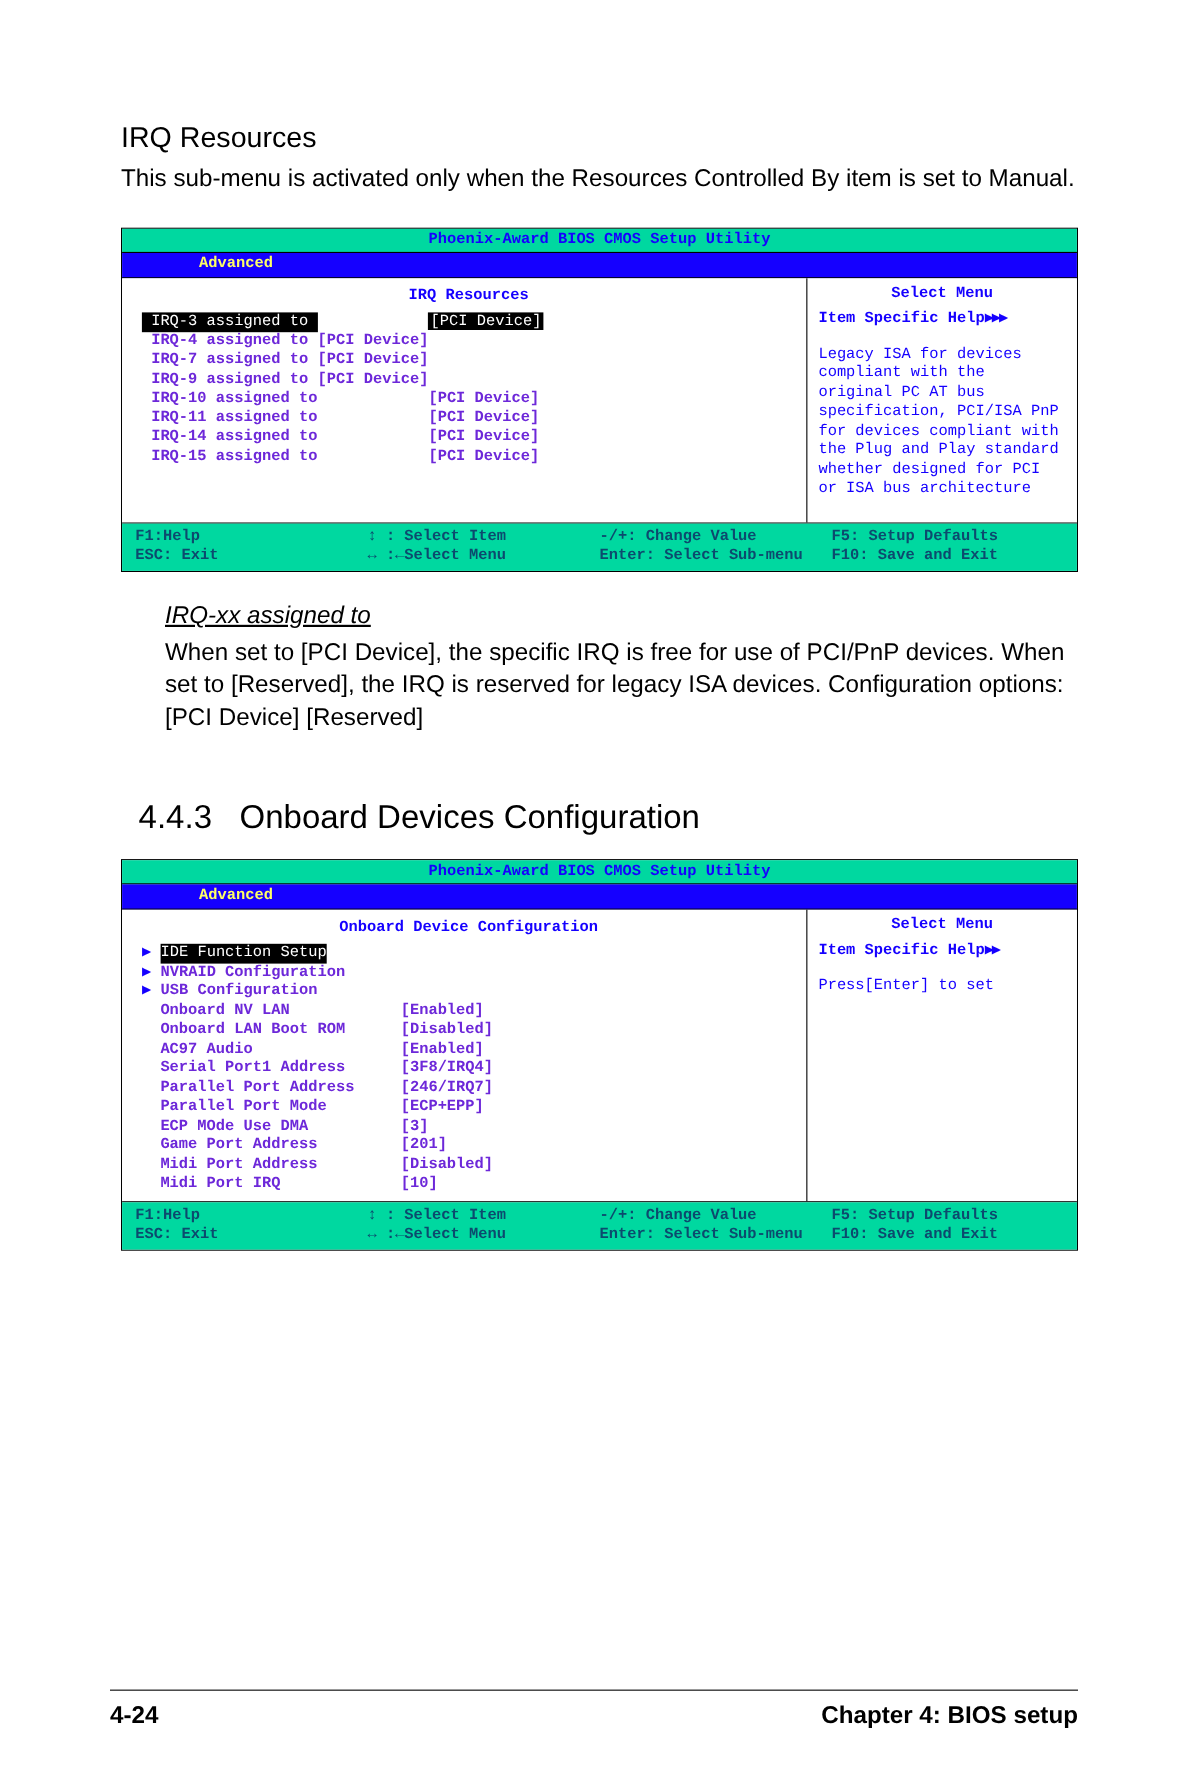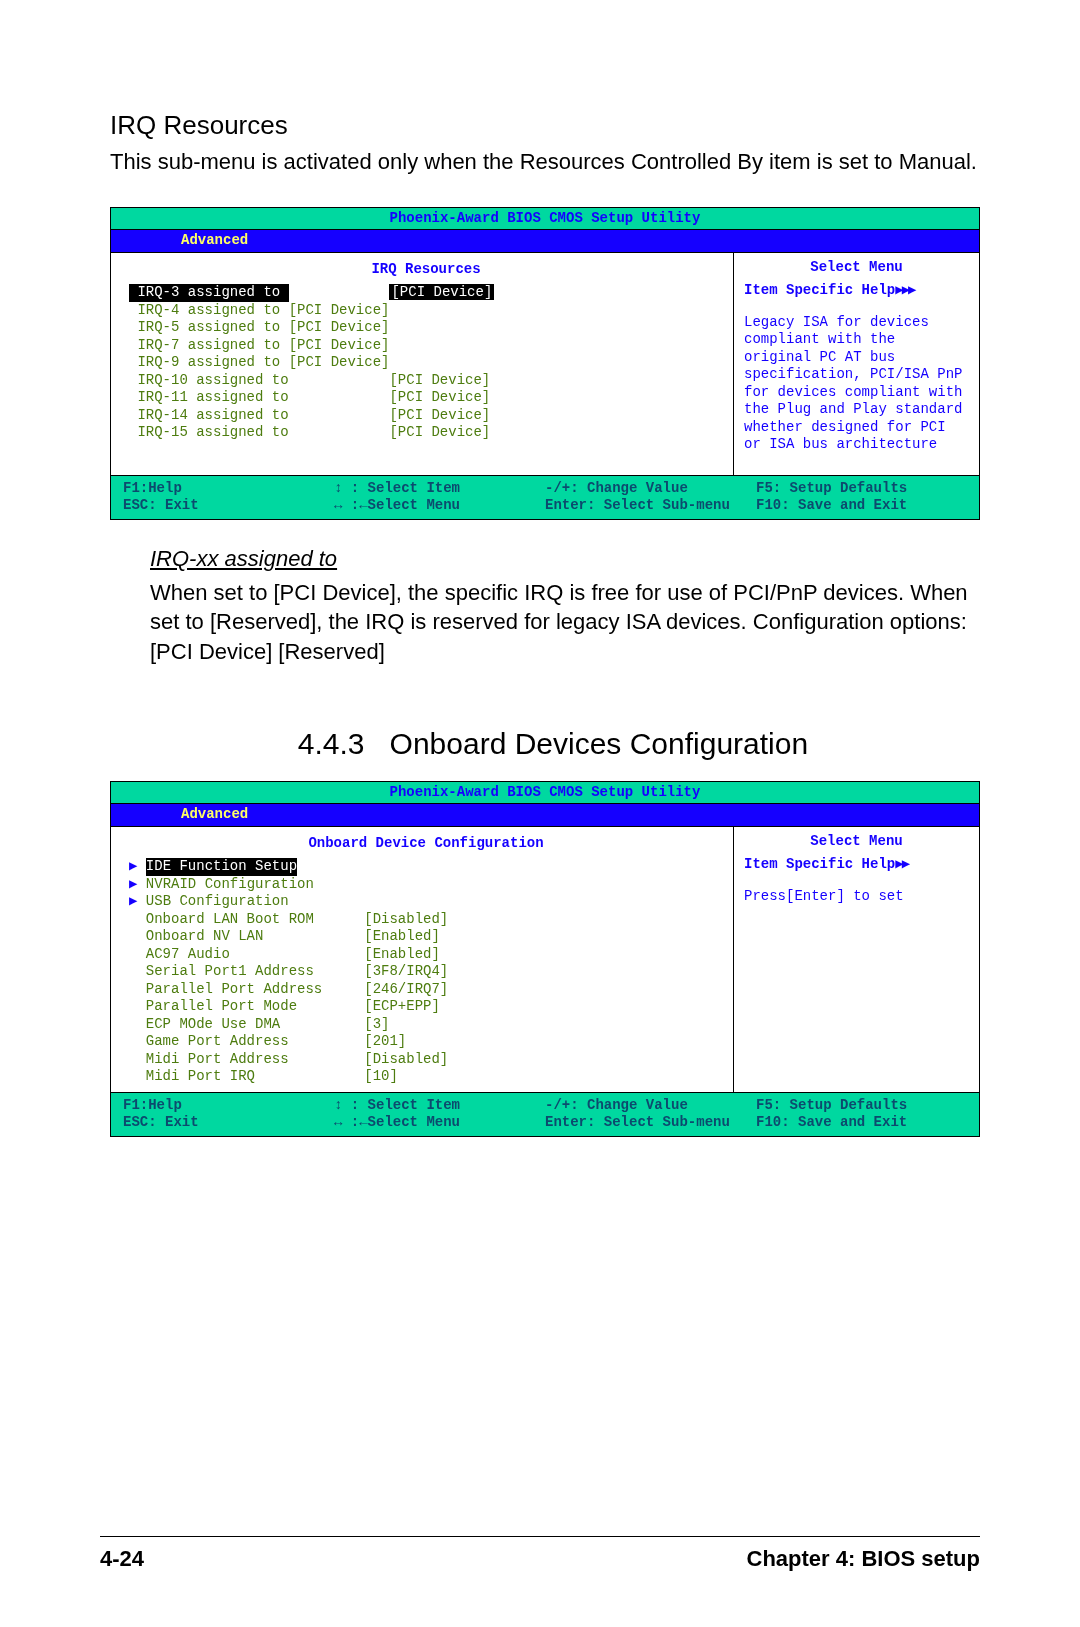--- a/index.html
+++ b/index.html
@@ -77,21 +77,21 @@
     padding: 0 0 6px 0;
   }
   .help-head {
     color: #1500ff;
     font-weight: bold;
   }
   .help-arrows {
     letter-spacing: -2px;
   }
   .line { white-space: pre; }
-  .yellow { color: #4d7c0f; font-weight: normal; }
+  .yellow { color: #6d28d9; font-weight: bold; }
   .sel-line { background: #000; color: #fff; display: inline-block; }
   .sel-val { background: #000; color: #fff; padding: 0 2px; }
   .bios-footer {
     background: #00d8a0;
     color: #0c4a6e;
     font-weight: bold;
     padding: 4px 12px;
     display: flex;
     flex-wrap: wrap;
   }
@@ -104,21 +104,20 @@
   }
   .sub-para {
     font-size: 22px;
     line-height: 1.35;
     margin: 0 0 0 40px;
   }
   h1.section-head {
     font-size: 30px;
     font-weight: normal;
     margin: 60px 0 20px 16px;
-    text-align: center;
   }
   .arrow {
     color: #1500ff;
     font-weight: bold;
   }
   .page-footer-line {
     position: absolute;
     left: 100px;
     right: 100px;
     bottom: 90px;
@@ -144,21 +143,20 @@
 
   <div class="bios-box">
     <div class="bios-header">Phoenix-Award BIOS CMOS Setup Utility</div>
     <div class="bios-tabs"><span>Advanced</span></div>
     <div class="bios-body">
       <div class="bios-left">
         <div class="bios-left-title">IRQ Resources</div>
         <div id="bios1-rows">
             <div class="line"><span class="sel-line"> IRQ-3 assigned to </span>            <span class="sel-val">[PCI Device]</span></div>
             <div class="line"><span class="yellow"> IRQ-4 assigned to </span><span class="yellow">[PCI Device]</span></div>
-            <div class="line"><span class="yellow"> IRQ-5 assigned to </span><span class="yellow">[PCI Device]</span></div>
             <div class="line"><span class="yellow"> IRQ-7 assigned to </span><span class="yellow">[PCI Device]</span></div>
             <div class="line"><span class="yellow"> IRQ-9 assigned to </span><span class="yellow">[PCI Device]</span></div>
             <div class="line"><span class="yellow"> IRQ-10 assigned to  </span><span class="yellow">          [PCI Device]</span></div>
             <div class="line"><span class="yellow"> IRQ-11 assigned to  </span><span class="yellow">          [PCI Device]</span></div>
             <div class="line"><span class="yellow"> IRQ-14 assigned to  </span><span class="yellow">          [PCI Device]</span></div>
             <div class="line"><span class="yellow"> IRQ-15 assigned to  </span><span class="yellow">          [PCI Device]</span></div>
           </div>
       </div>
       <div class="bios-right">
         <div class="bios-right-title">Select Menu</div>
@@ -192,22 +190,22 @@
     <div class="bios-tabs"><span>Advanced</span></div>
     <div class="bios-body">
       <div class="bios-left">
         <div class="bios-left-title">Onboard Device Configuration</div>
         <div id="bios2-submenus">
             <div class="line"><span class="arrow">▶ </span><span class="sel-line">IDE Function Setup</span></div>
             <div class="line"><span class="arrow">▶ </span><span class="yellow">NVRAID Configuration</span></div>
             <div class="line"><span class="arrow">▶ </span><span class="yellow">USB Configuration</span></div>
           </div>
         <div id="bios2-rows">
+            <div class="line yellow">  Onboard NV LAN            [Enabled]</div>
             <div class="line yellow">  Onboard LAN Boot ROM      [Disabled]</div>
-            <div class="line yellow">  Onboard NV LAN            [Enabled]</div>
             <div class="line yellow">  AC97 Audio                [Enabled]</div>
             <div class="line yellow">  Serial Port1 Address      [3F8/IRQ4]</div>
             <div class="line yellow">  Parallel Port Address     [246/IRQ7]</div>
             <div class="line yellow">  Parallel Port Mode        [ECP+EPP]</div>
             <div class="line yellow">  ECP MOde Use DMA          [3]</div>
             <div class="line yellow">  Game Port Address         [201]</div>
             <div class="line yellow">  Midi Port Address         [Disabled]</div>
             <div class="line yellow">  Midi Port IRQ             [10]</div>
           </div>
       </div>

